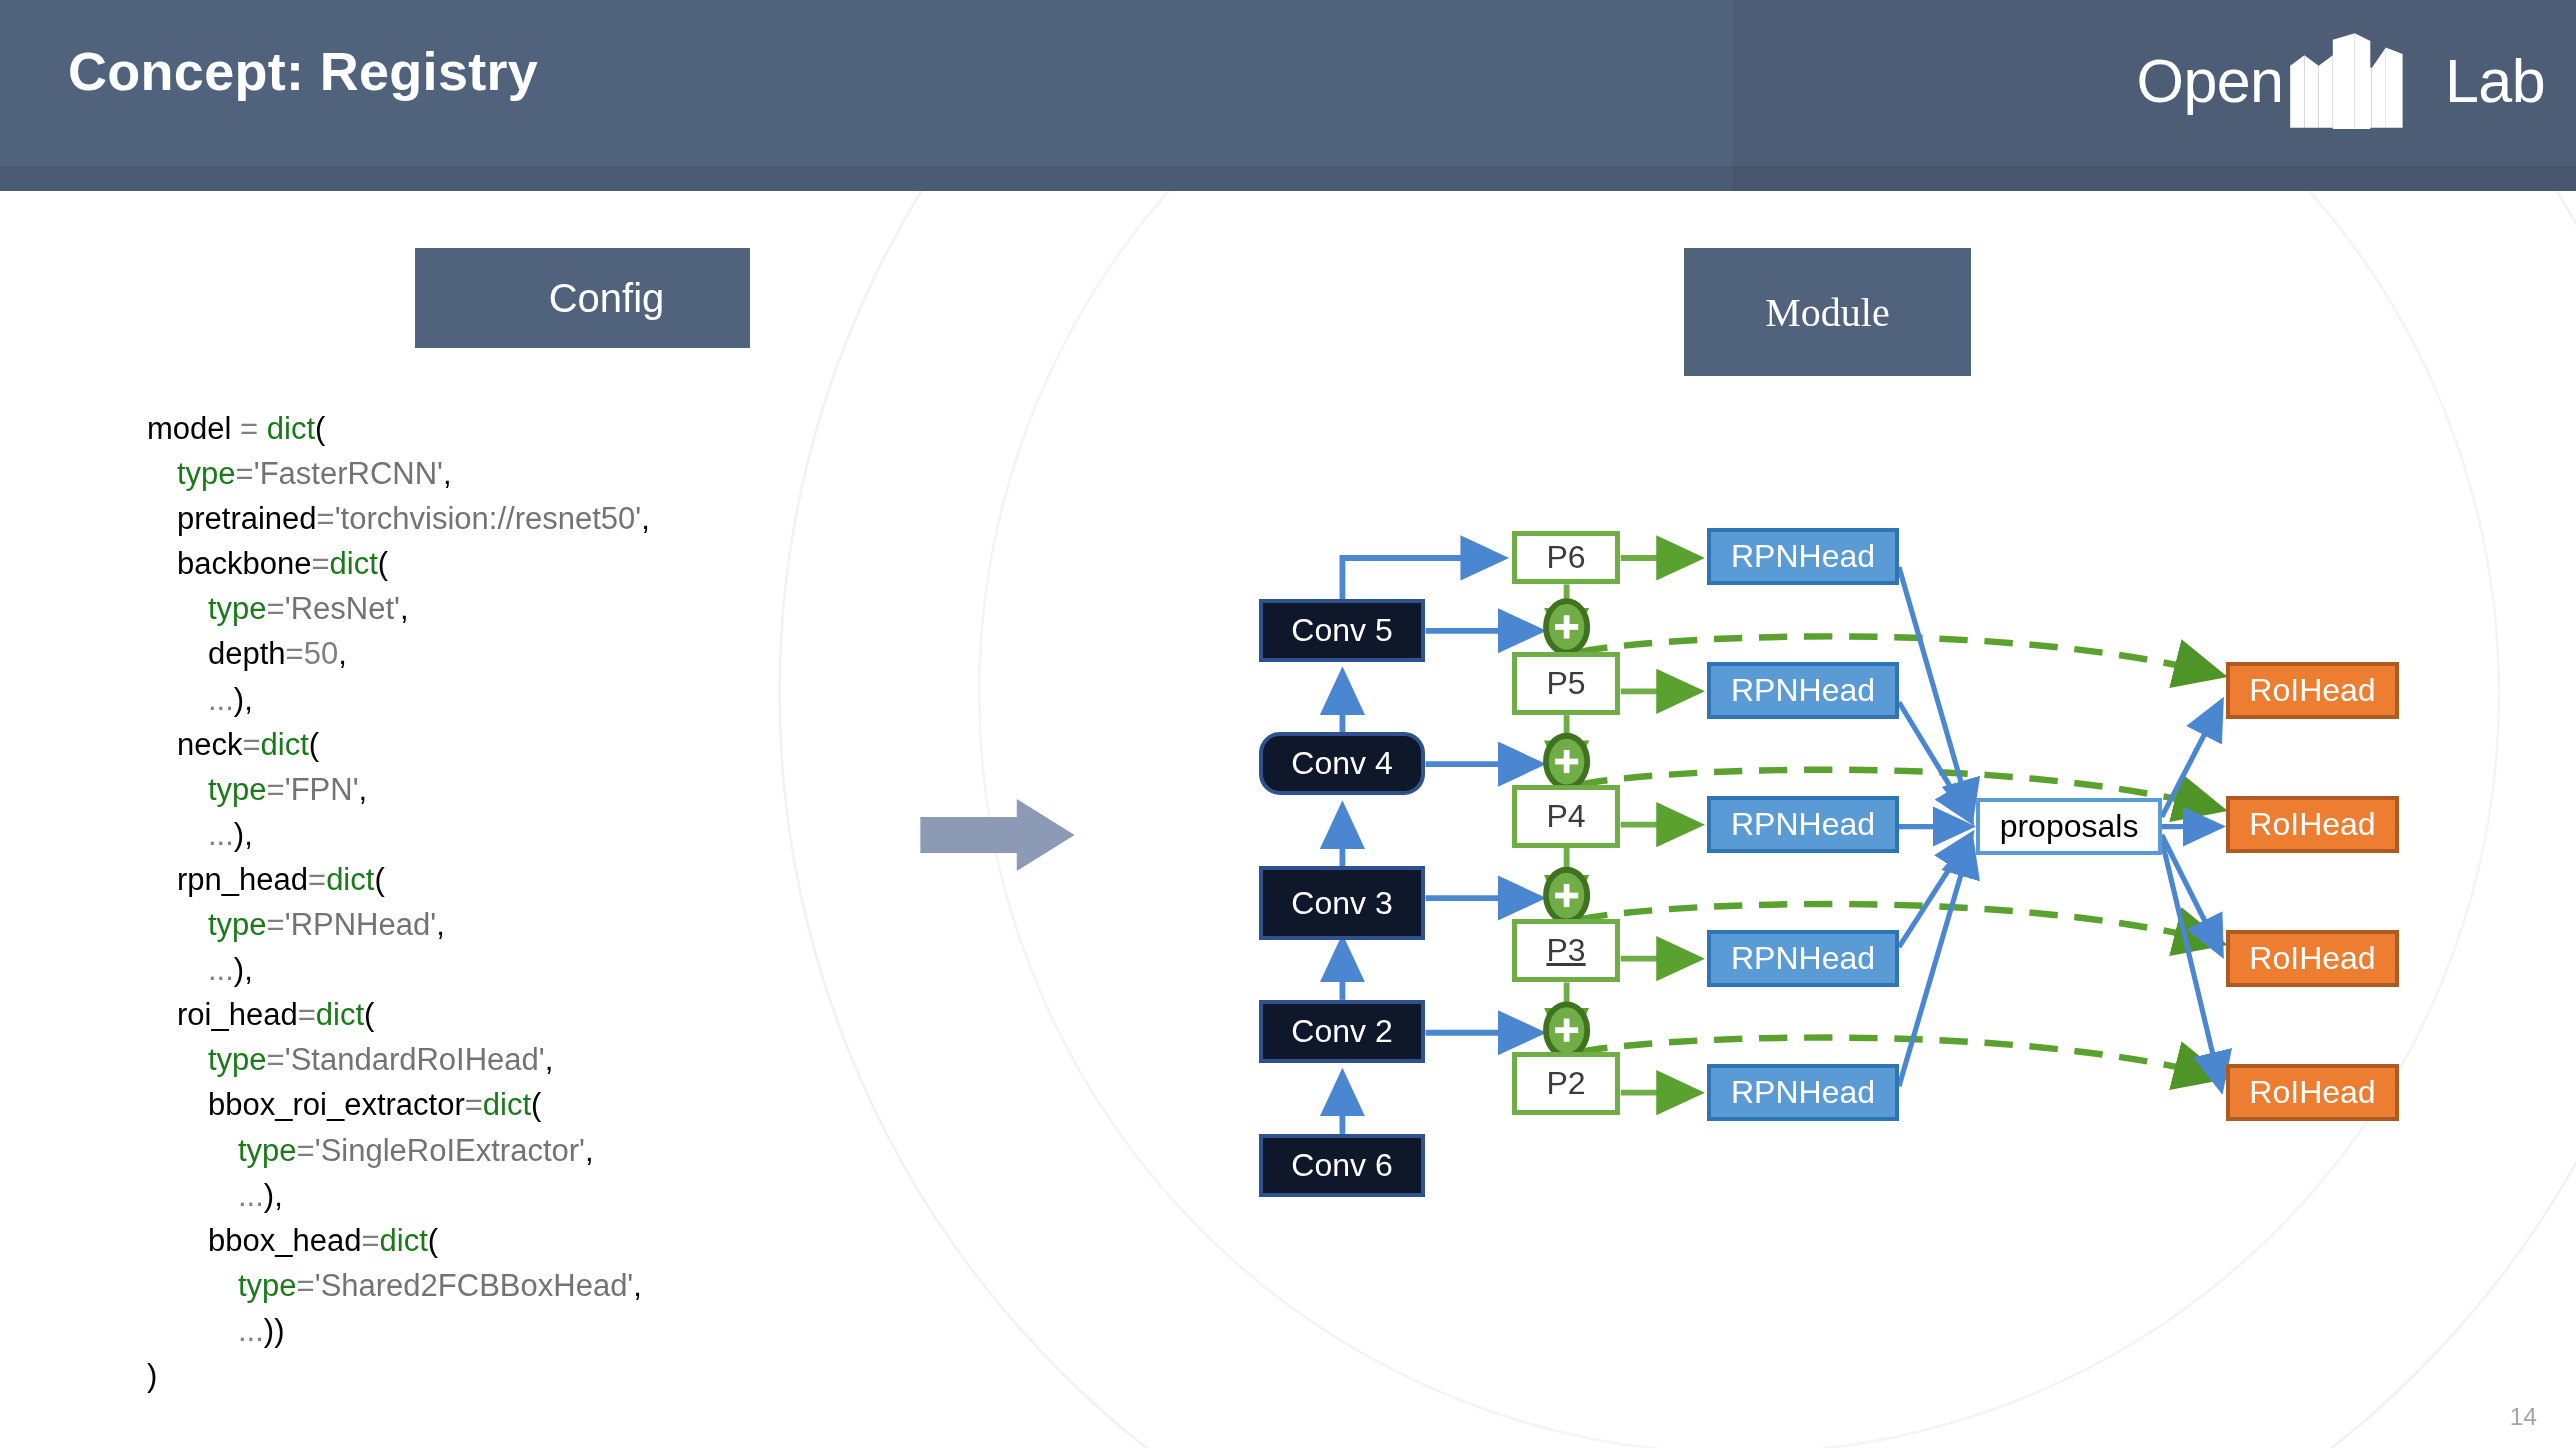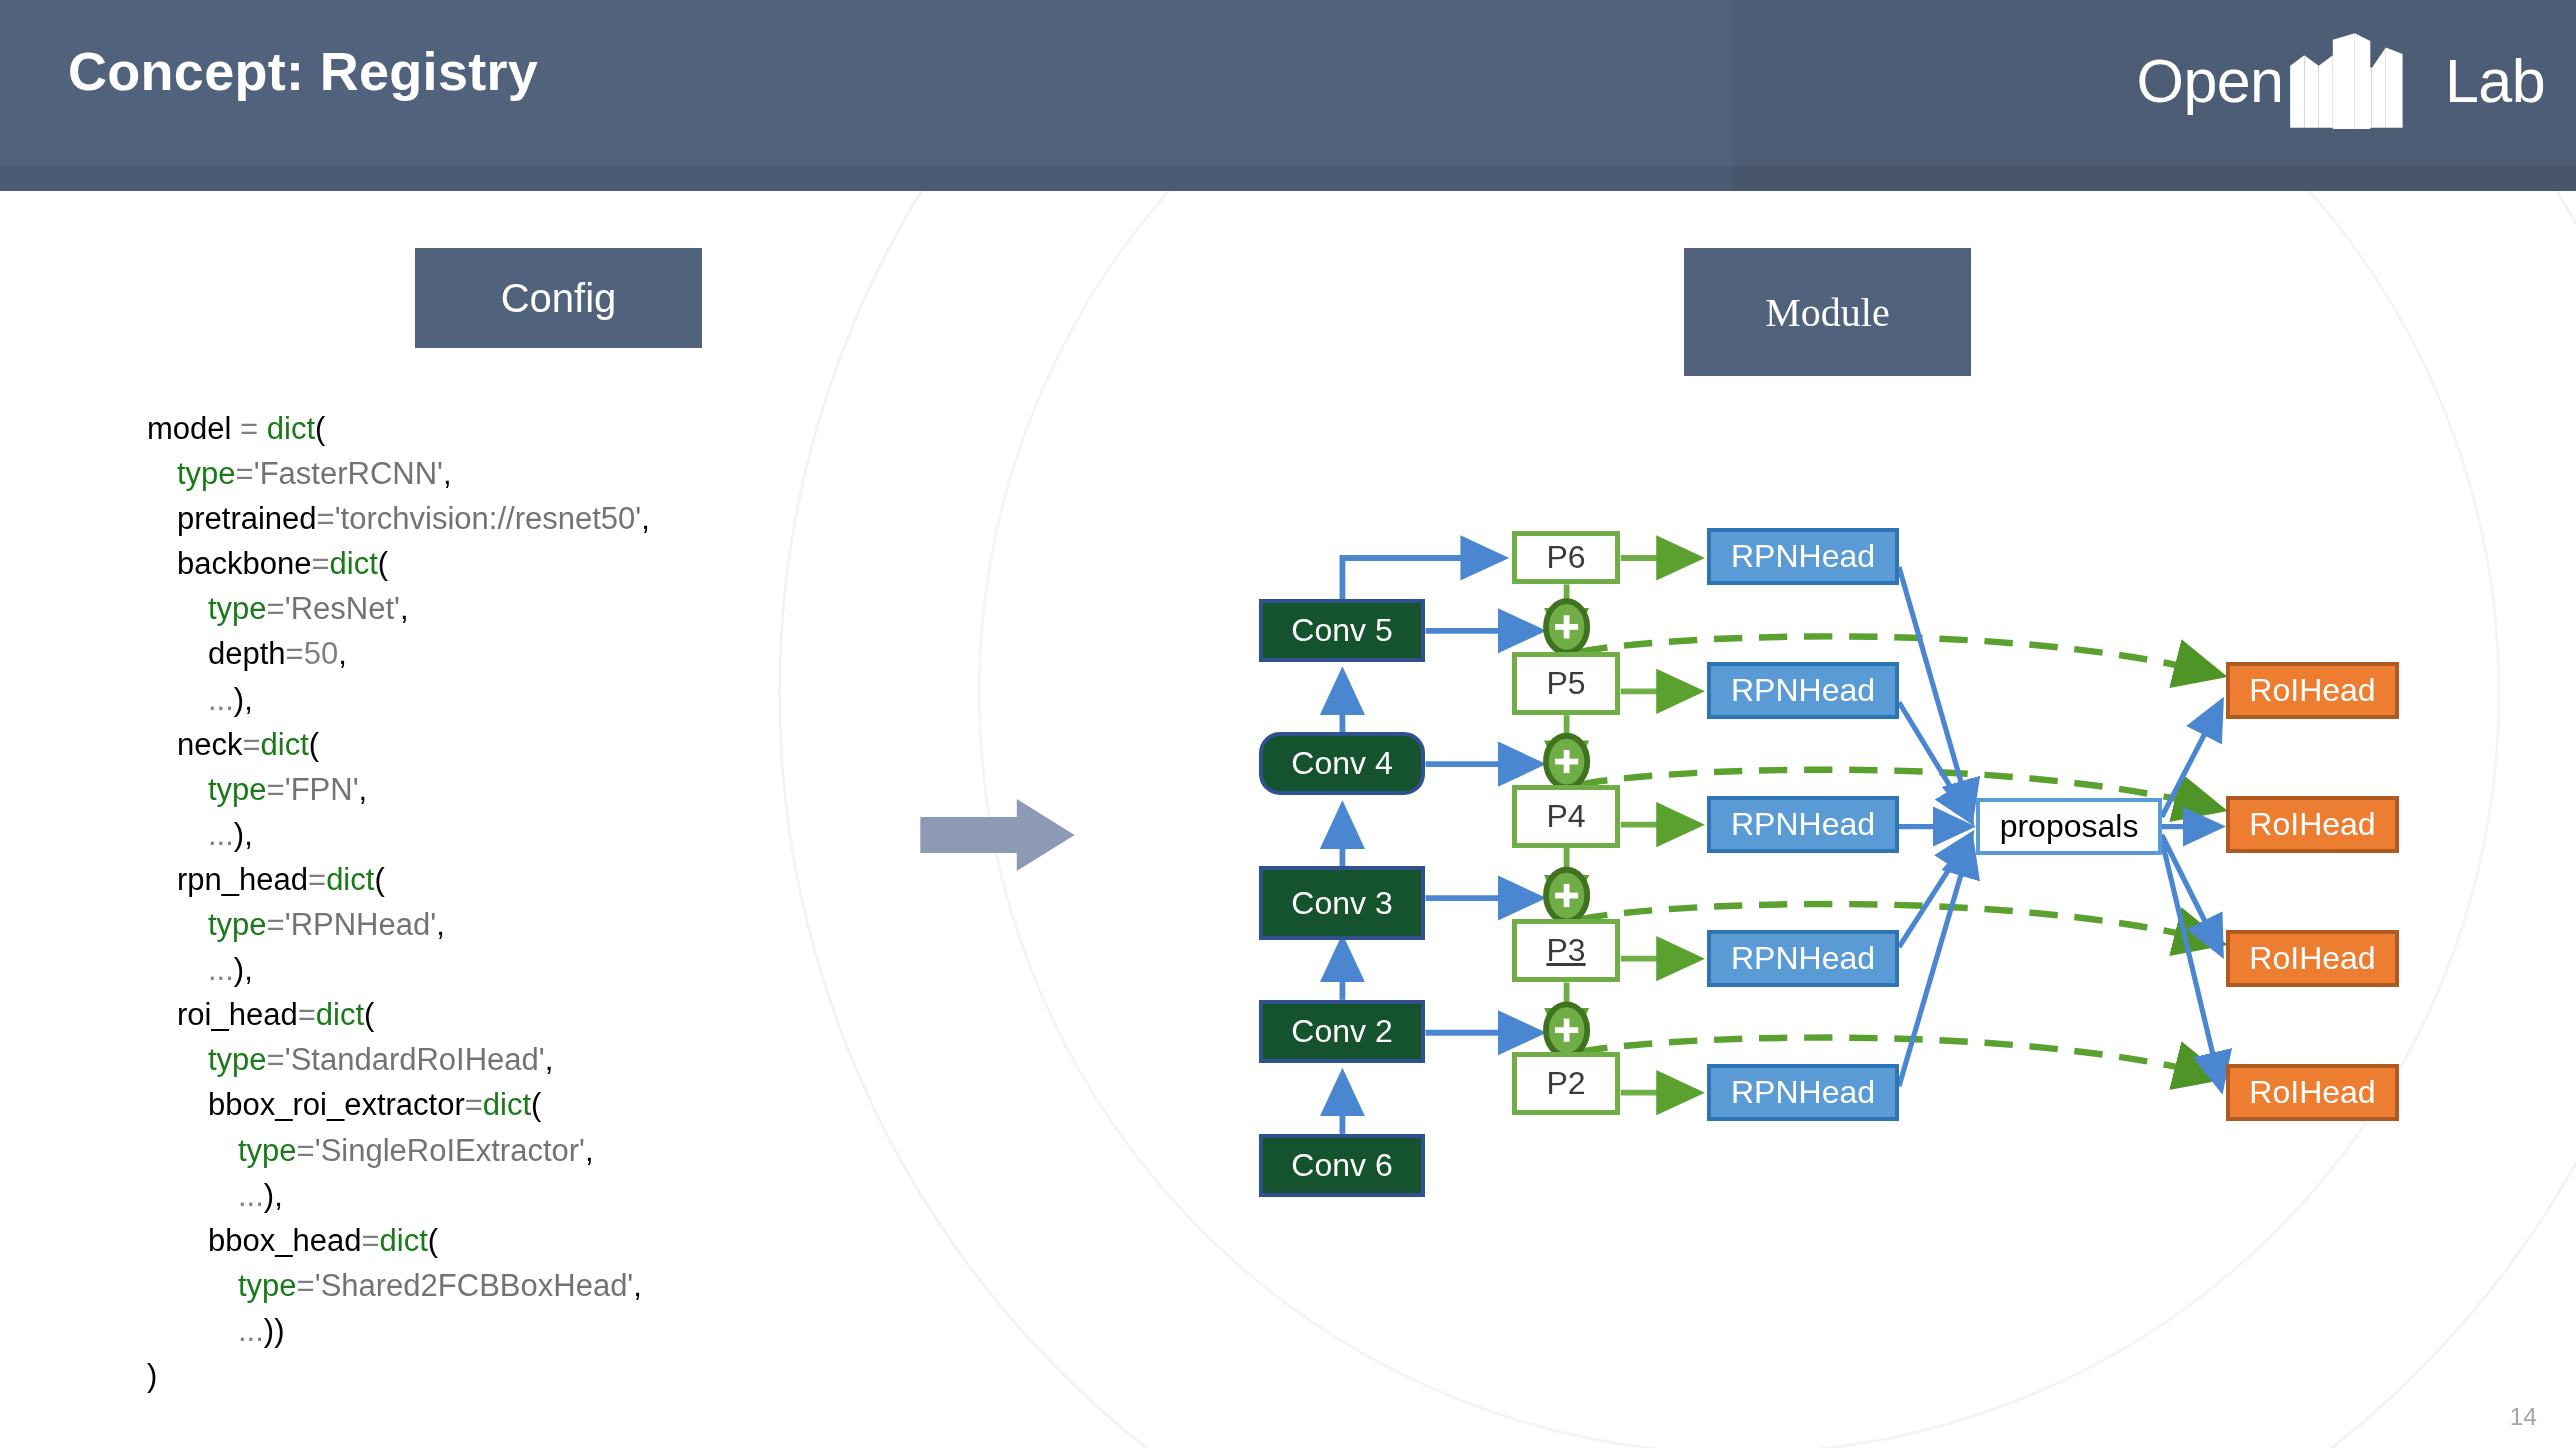--- a/index.html
+++ b/index.html
@@ -36,21 +36,21 @@
   .num{color:#7f7f7f;}
   .dots{color:#7f7f7f;}
 
   
   #bigarrow{position:absolute;left:920px;top:799px;width:155px;height:72px;}
 
   
   #diagram{position:absolute;left:0;top:0;width:2576px;height:1449px;}
   .node{position:absolute;display:flex;align-items:center;justify-content:center;
         box-sizing:border-box;}
-  .conv{background:#14532d;border:4.5px solid #2f528f;color:#fff;font-size:32px;}
+  .conv{background:#0f172a;border:4.5px solid #2f528f;color:#fff;font-size:32px;}
   .pbox{background:#fff;border:5.2px solid #70ad47;color:#3b3b3b;font-size:32px;}
   .rpn{background:#5b9bd5;border:4.5px solid #2e75b6;color:#fff;font-size:32px;}
   .roi{background:#ed7d31;border:4.5px solid #ae5a21;color:#fff;font-size:32px;}
   .prop{background:#fff;border:4.5px solid #5b9bd5;color:#000;font-size:32px;}
   #pagenum{position:absolute;right:39px;bottom:18px;font-size:24.5px;color:#a6a6a6;}
 </style>
 </head>
 <body>
 
 <div id="header">
@@ -74,21 +74,21 @@
     </svg>
   </span>
   <span id="logo-lab">Lab</span>
 </div>
 
 <svg class="deco-svg" style="position:absolute;left:0;top:191px;width:2576px;height:1257px;" viewBox="0 0 3999 1952" width="2576" height="1257">
   <circle cx="2700" cy="780" r="1490" fill="none" stroke="#f2f2f2" stroke-width="4"></circle>
   <circle cx="2700" cy="780" r="1180" fill="none" stroke="#f4f4f4" stroke-width="4"></circle>
 </svg>
 
-<div class="chip" style="left:415px;top:248px;width:287px;height:100px;">
+<div class="chip" style="left:415px;top:248px;width:287px;height:100px;padding-left:48px;">
   <span>Config</span>
 </div>
 <div class="chip" style="left:1684px;top:248px;width:287px;height:128px;font-family:Liberation Serif, serif;">
   <span>Module</span>
 </div>
 
 <div id="code"><div style="padding-left: 0px;"><span>model </span><span class="op">= </span><span class="kw">dict</span><span>(</span></div><div style="padding-left: 30px;"><span class="kw">type</span><span class="op">=</span><span class="st">'FasterRCNN'</span><span>,</span></div><div style="padding-left: 30px;"><span>pretrained</span><span class="op">=</span><span class="st">'torchvision://resnet50'</span><span>,</span></div><div style="padding-left: 30px;"><span>backbone</span><span class="op">=</span><span class="kw">dict</span><span>(</span></div><div style="padding-left: 61px;"><span class="kw">type</span><span class="op">=</span><span class="st">'ResNet'</span><span>,</span></div><div style="padding-left: 61px;"><span>depth</span><span class="op">=</span><span class="num">50</span><span>,</span></div><div style="padding-left: 61px;"><span class="dots">...</span><span>),</span></div><div style="padding-left: 30px;"><span>neck</span><span class="op">=</span><span class="kw">dict</span><span>(</span></div><div style="padding-left: 61px;"><span class="kw">type</span><span class="op">=</span><span class="st">'FPN'</span><span>,</span></div><div style="padding-left: 61px;"><span class="dots">...</span><span>),</span></div><div style="padding-left: 30px;"><span>rpn_head</span><span class="op">=</span><span class="kw">dict</span><span>(</span></div><div style="padding-left: 61px;"><span class="kw">type</span><span class="op">=</span><span class="st">'RPNHead'</span><span>,</span></div><div style="padding-left: 61px;"><span class="dots">...</span><span>),</span></div><div style="padding-left: 30px;"><span>roi_head</span><span class="op">=</span><span class="kw">dict</span><span>(</span></div><div style="padding-left: 61px;"><span class="kw">type</span><span class="op">=</span><span class="st">'StandardRoIHead'</span><span>,</span></div><div style="padding-left: 61px;"><span>bbox_roi_extractor</span><span class="op">=</span><span class="kw">dict</span><span>(</span></div><div style="padding-left: 91px;"><span class="kw">type</span><span class="op">=</span><span class="st">'SingleRoIExtractor'</span><span>,</span></div><div style="padding-left: 91px;"><span class="dots">...</span><span>),</span></div><div style="padding-left: 61px;"><span>bbox_head</span><span class="op">=</span><span class="kw">dict</span><span>(</span></div><div style="padding-left: 91px;"><span class="kw">type</span><span class="op">=</span><span class="st">'Shared2FCBBoxHead'</span><span>,</span></div><div style="padding-left: 91px;"><span class="dots">...</span><span>))</span></div><div style="padding-left: 0px;"><span>)</span></div></div>
 
 <svg id="bigarrow" viewBox="0 0 240 112">
   <polygon fill="#8c9ab5" points="0,28 150,28 150,0 240,56 150,112 150,84 0,84"></polygon>

